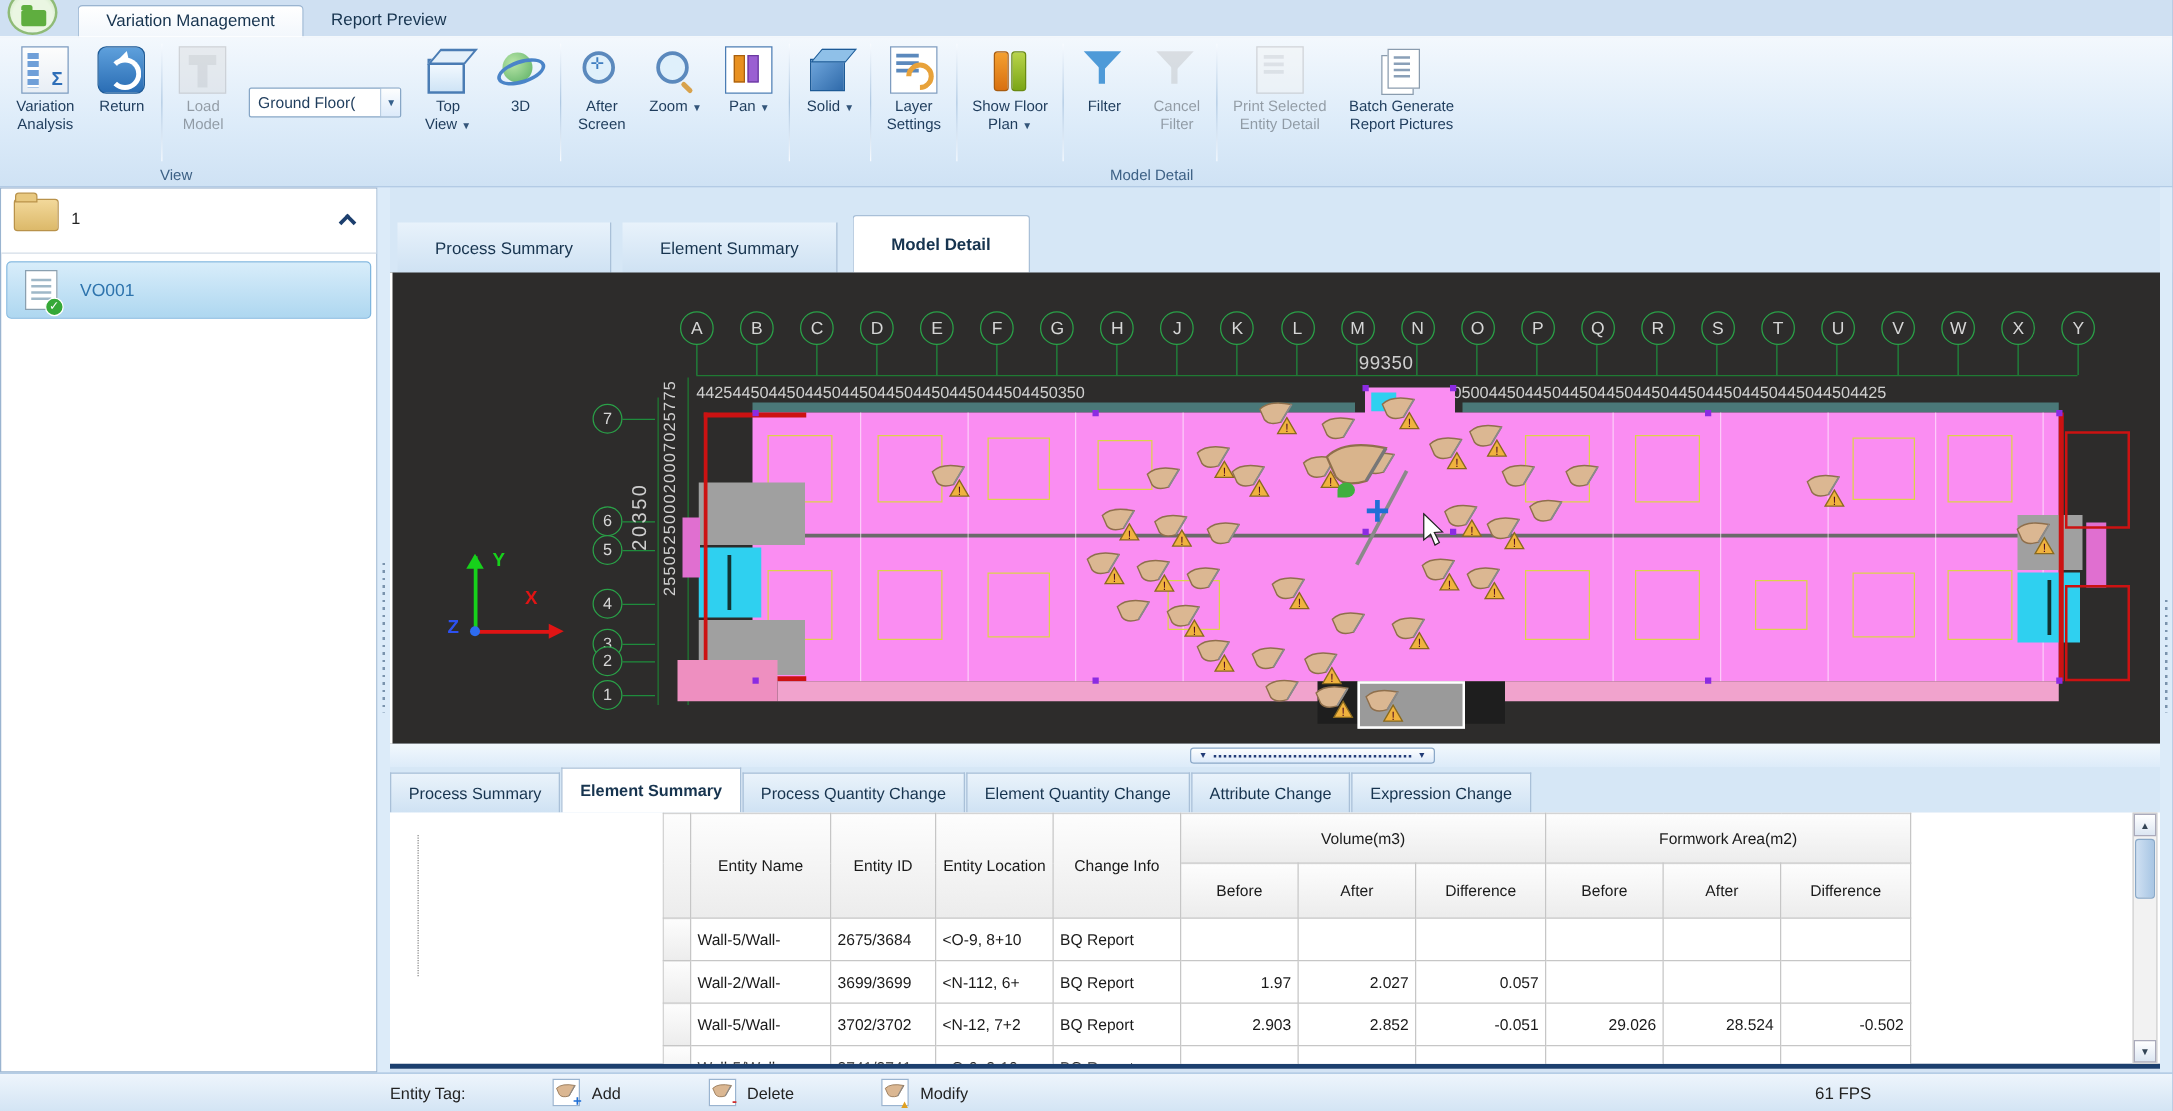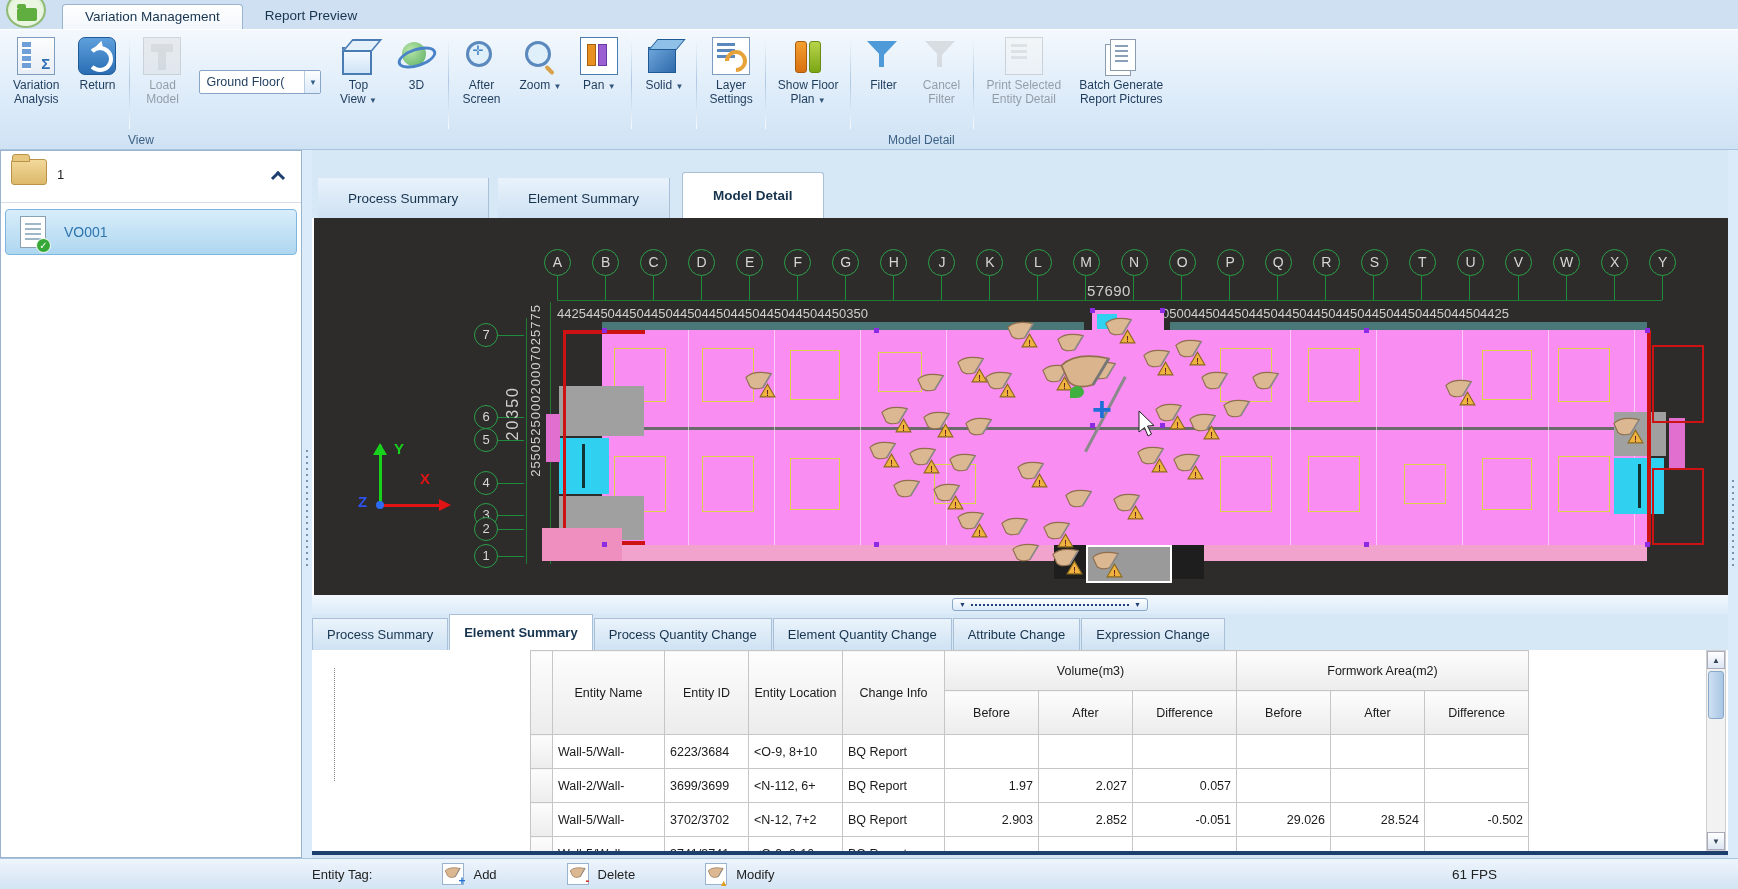--- a/index.html
+++ b/index.html
@@ -347,21 +347,21 @@
       <div class="cadrect" style="left: 1155.45px; top: 58px; width: 1px; height: 24px; background: rgb(30, 140, 60);"></div>
       <div class="gbubble" style="left: 1191px; top: 31px;">V</div>
       <div class="cadrect" style="left: 1203.5px; top: 58px; width: 1px; height: 24px; background: rgb(30, 140, 60);"></div>
       <div class="gbubble" style="left: 1239.05px; top: 31px;">W</div>
       <div class="cadrect" style="left: 1251.55px; top: 58px; width: 1px; height: 24px; background: rgb(30, 140, 60);"></div>
       <div class="gbubble" style="left: 1287.1px; top: 31px;">X</div>
       <div class="cadrect" style="left: 1299.6px; top: 58px; width: 1px; height: 24px; background: rgb(30, 140, 60);"></div>
       <div class="gbubble" style="left: 1335.15px; top: 31px;">Y</div>
       <div class="cadrect" style="left: 1347.65px; top: 58px; width: 1px; height: 24px; background: rgb(30, 140, 60);"></div>
       <div class="cadrect" style="left: 243px; top: 82px; width: 1105px; height: 1px; background: rgb(31, 122, 51);"></div>
-      <div class="dimtext" style="left: 773px; top: 64px; font-size: 15px;">57690</div>
+      <div class="dimtext" style="left: 773px; top: 64px; font-size: 15px;">99350</div>
       <div class="dimtext" style="left: 243px; top: 88px; width: 536px; letter-spacing: 0px; font-size: 13px; overflow: hidden;">4425445044504450445044504450445044504450350</div>
       <div class="dimtext" style="left: 848px; top: 88px; width: 500px; letter-spacing: 0px; font-size: 13px; overflow: hidden;">050044504450445044504450445044504450445044504425</div>
       <div class="gnum" style="left: 160px; top: 105px; z-index: 3;">7</div>
       <div class="cadrect" style="left: 184px; top: 117px; width: 26px; height: 1px; background: rgb(30, 140, 60);"></div>
       <div class="gnum" style="left: 160px; top: 187px; z-index: 3;">6</div>
       <div class="cadrect" style="left: 184px; top: 199px; width: 26px; height: 1px; background: rgb(30, 140, 60);"></div>
       <div class="gnum" style="left: 160px; top: 210px; z-index: 3;">5</div>
       <div class="cadrect" style="left: 184px; top: 222px; width: 26px; height: 1px; background: rgb(30, 140, 60);"></div>
       <div class="gnum" style="left: 160px; top: 253px; z-index: 3;">4</div>
       <div class="cadrect" style="left: 184px; top: 265px; width: 26px; height: 1px; background: rgb(30, 140, 60);"></div>
@@ -758,21 +758,21 @@
               <th rowspan="1" colspan="1" style="height: 44px;">Difference</th>
               <th rowspan="1" colspan="1" style="height: 44px;">Before</th>
               <th rowspan="1" colspan="1" style="height: 44px;">After</th>
               <th rowspan="1" colspan="1" style="height: 44px;">Difference</th>
             </tr>
           </thead>
           <tbody>
             <tr>
               <td class="sel"></td>
               <td>Wall-5/Wall-</td>
-              <td>6223/3684</td>
+              <td>2675/3684</td>
               <td>&lt;O-9, 8+10</td>
               <td>BQ Report</td>
               <td class="num"></td>
               <td class="num"></td>
               <td class="num"></td>
               <td class="num"></td>
               <td class="num"></td>
               <td class="num"></td>
             </tr>
             <tr>

